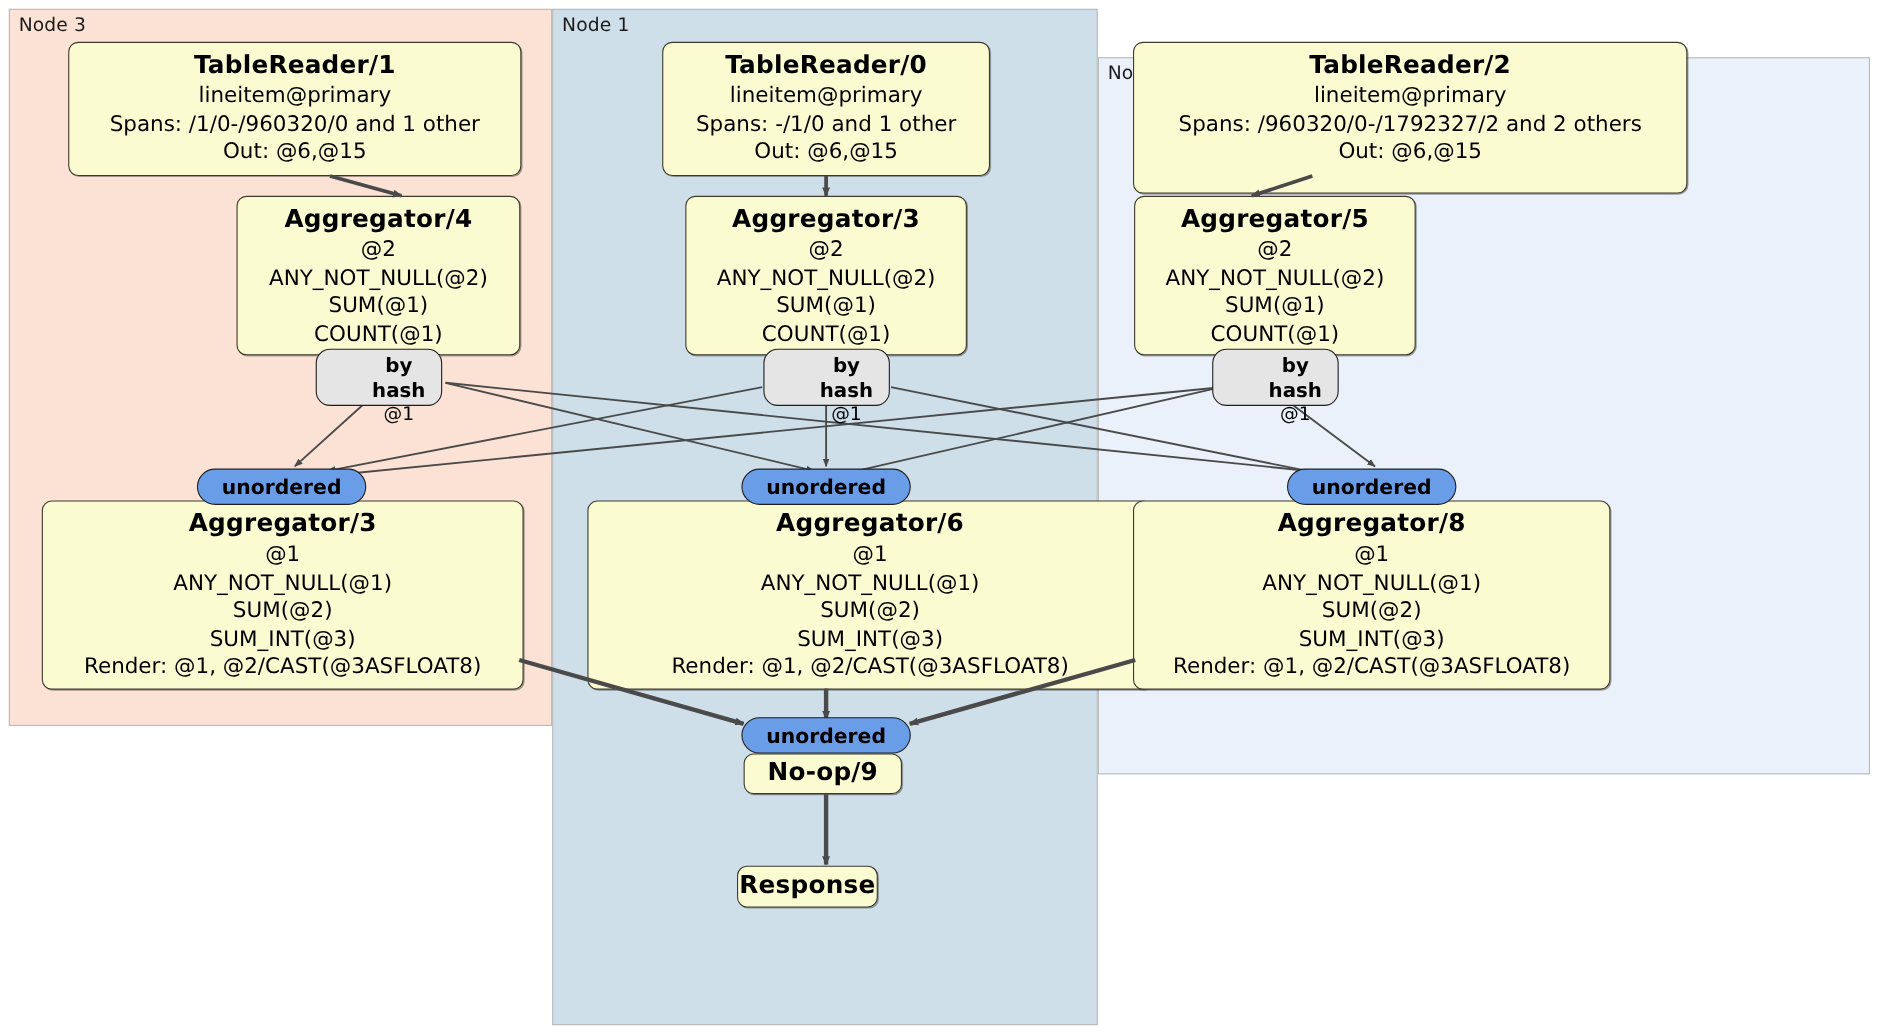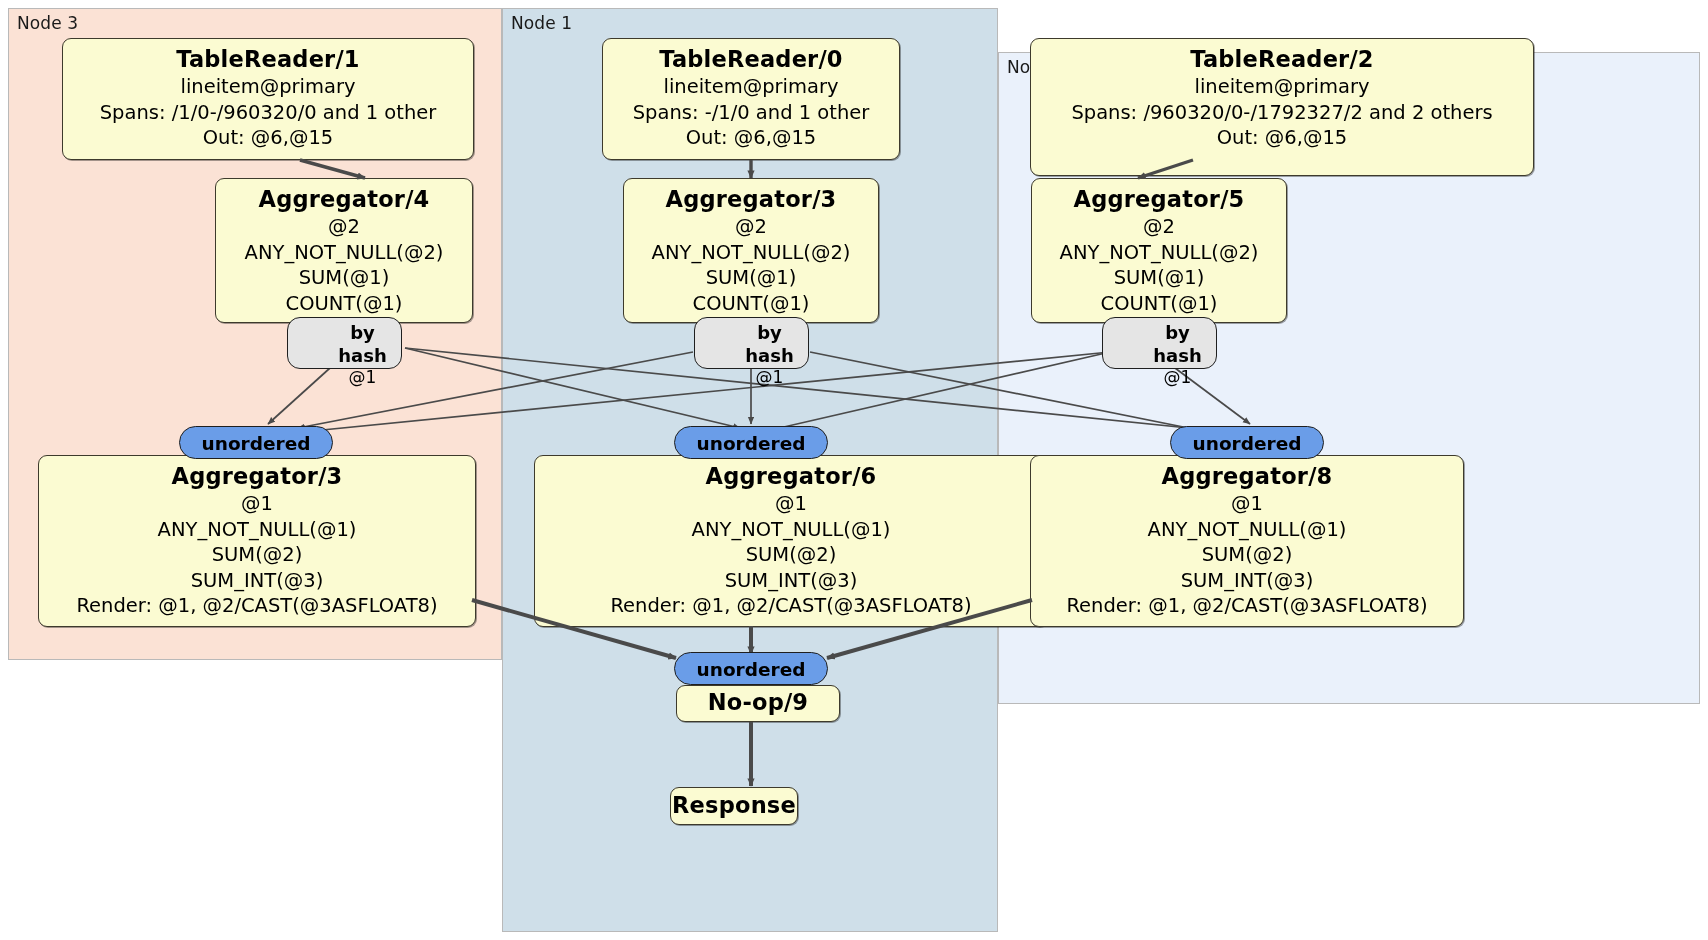--- a/index.html
+++ b/index.html
@@ -189,21 +189,21 @@
     <div class="t">Aggregator/8</div>
     <div class="l">@1</div>
     <div class="l">ANY_NOT_NULL(@1)</div>
     <div class="l">SUM(@2)</div>
     <div class="l">SUM_INT(@3)</div>
     <div class="l">Render: @1, @2/CAST(@3ASFLOAT8)</div>
   </div>
 
   <div class="badge unord" style="left:674px;top:652px;width:154px;height:33px;">unordered</div>
 
-  <div class="box" id="noop" style="left:676px;top:685px;width:164px;height:37px;padding-top:1px;">
+  <div class="box" id="noop" style="left:676px;top:685px;width:144px;height:37px;padding-top:1px;">
     <div class="t">No-op/9</div>
   </div>
 
   <div class="box" id="response" style="left:670px;top:787px;width:128px;height:38px;padding-top:2px;">
     <div class="t">Response</div>
   </div>
 
 </div>
 
 </body></html>

